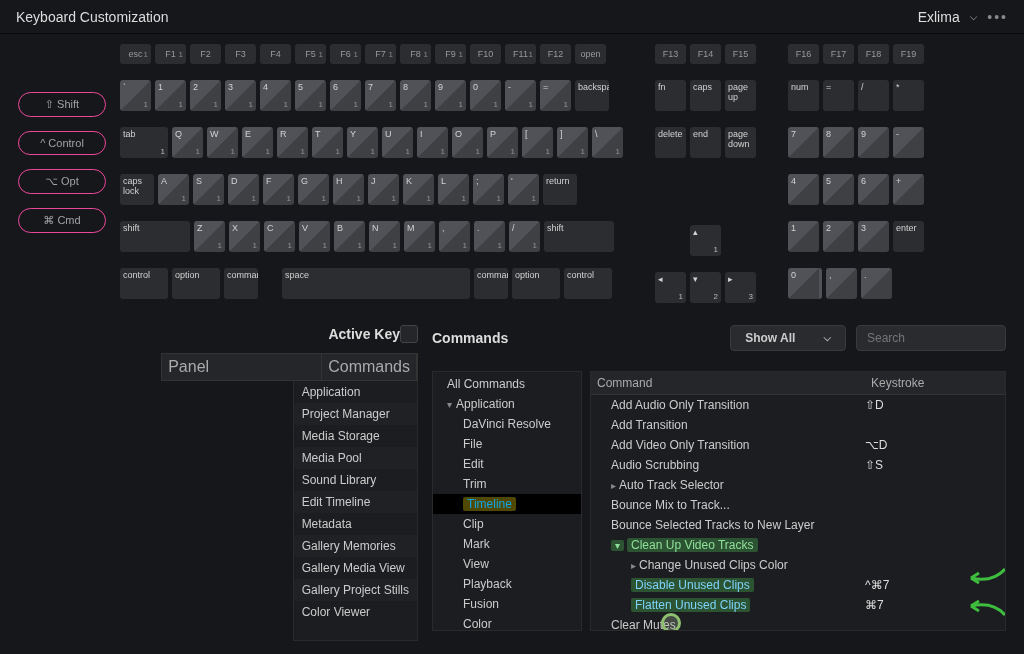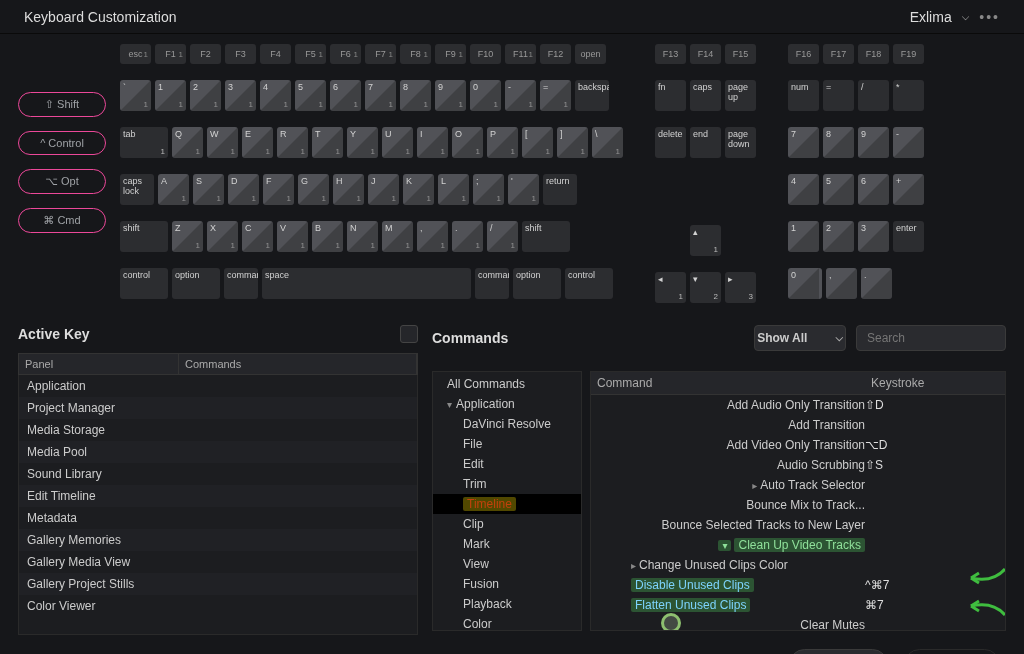--- a/index.html
+++ b/index.html
@@ -7,21 +7,21 @@
     background: #16171a;
     color: #b8b8b8;
     font-family: -apple-system, "Segoe UI", Helvetica, Arial, sans-serif;
     font-size: 12px;
     width: 1024px;
     height: 654px;
     overflow: hidden;
   }
   .titlebar {
     display: flex; justify-content: space-between; align-items: center;
-    height: 34px; padding: 0 24px;
+    height: 34px; padding: 0 16px;
     border-bottom: 1px solid #0a0a0a;
   }
   .titlebar .title { font-size: 14px; color: #ddd; }
   .titlebar .right { display: flex; align-items: center; gap: 10px; font-size: 14px; color: #ddd; }
   .chevron-down { font-size: 10px; color: #aaa; }
   .dots { letter-spacing: 2px; color: #888; }
   .upper {
     display: flex; padding: 10px 18px 18px 18px; gap: 14px;
   }
   .modifiers { display: flex; flex-direction:column; gap: 14px; margin-top: 48px; width: 88px;}
@@ -48,77 +48,77 @@
   .key.fn .fnlabel{font-size:9px;}
   .key.fn .fnnum{position:absolute;right:3px;font-size:8px;color:#888;}
   .key.dark { background:#2c2d30; }
   .key::after{
     content:""; position:absolute; bottom:0; left:0;
     border-style:solid; border-width:0 0 31px 31px;
     border-color: transparent transparent rgba(0,0,0,0.22) transparent;
   }
   .key.nooverlay::after{display:none;}
   .key .sub { position:absolute; bottom:2px; right:3px; font-size:8px; color:#bbb;}
-  .key.w15{width:48px;} .key.w175{width:34px;} .key.w2{width:48px;} .key.space{width:209px;}
+  .key.w15{width:48px;} .key.w175{width:34px;} .key.w2{width:70px;} .key.space{width:188px;margin-left:20px;}
 
   .panels {
     display:flex; gap:14px; padding: 0 18px;
   }
-  .panel-left { flex: 0 0 400px; display:flex; flex-direction:column;}
+  .panel-left { flex: 0 0 400px; display:flex; flex-direction:column;align-items:flex-end;}
   .panel-right { flex:1; display:flex; flex-direction:column;}
   .panel-header {
     display:flex; align-items:center; justify-content:space-between;
     color:#ddd; font-size:14px; padding: 4px 0 10px 0; font-weight:600;
   }
   .checkbox-empty{ width:18px;height:18px;border:1px solid #444;border-radius:3px;background:#25262a; }
   .table-head {
-    display:flex; background:#25262a; color:#aaa; font-size:11px;
+    display:flex; background:#25262a; color:#aaa; font-size:16px;
     border:1px solid #333;
   }
   .table-head > div { padding:4px 6px; border-right:1px solid #333; }
   .col-panel{flex:0 0 160px;} .col-commands{flex:1;}
   .list {
     border:1px solid #2a2a2a; border-top:none; background:#1c1d20;
     height: 260px; overflow:hidden;
   }
   .list .row{ padding:4px 8px; color:#ccc; font-size:12px;}
   .list .row:nth-child(even){background:#202125;}
 
   .commands-top{ display:flex; justify-content:space-between; align-items:center; }
   .showall{
-    background:#2a2b2f; color:#ccc; padding:5px 2px; border:1px solid #3a3a3a;
+    background:#2a2b2f; color:#ccc; padding:5px 14px; border:1px solid #3a3a3a;
     border-radius:4px; display:flex; gap:28px; align-items:center; font-size:12px;
   }
   .search{
     background:#2a2b2f; border:1px solid #3a3a3a; border-radius:4px;
     padding:5px 10px; width:150px; color:#ccc; font-size:12px;
   }
   .cmd-body{ display:flex; gap:8px; margin-top:10px;}
   .cmd-tree{
     flex:0 0 150px; background:#1c1d20; border:1px solid #2a2a2a; height:260px;
     font-size:12px; color:#ccc; padding-top:2px; overflow:hidden;
   }
   .cmd-tree .tnode{ padding:3px 6px 3px 14px; }
   .cmd-tree .tnode.child{ padding-left:30px;}
   .cmd-tree .tnode.sel{ background:#000; }
   .cmd-tree .tnode.sel span.hl{
-    background: rgba(180,160,0,0.45); color:#c2410c; padding:0 4px; border-radius:2px;
+    background: rgba(180,160,0,0.45); color:#0ea5e9; padding:0 4px; border-radius:2px;
   }
   .cmd-tree .disc{color:#888;margin-right:4px;font-size:10px;}
 
   .cmd-list{
     flex:1; background:#1c1d20; border:1px solid #2a2a2a; height:260px; overflow:hidden;
   }
   .cmd-list .head{ display:flex; background:#25262a; color:#aaa; font-size:12px; border-bottom:1px solid #333;}
   .cmd-list .head>div{padding:4px 6px;}
   .col-cmd{flex:1;} .col-ks{flex:0 0 140px;}
   .cmd-row{ display:flex; padding:3px 0; font-size:12px; color:#ccc; position:relative;}
   .cmd-row .cmdname{flex:1;}
   .cmd-row .ks{ flex:0 0 140px; color:#ddd;}
-  .cmd-row.lvl1 .cmdname{padding-left:20px;text-align:right;}
+  .cmd-row.lvl1 .cmdname{padding-left:20px;}
   .cmd-row.lvl2 .cmdname{padding-left:40px;}
   .cmd-row.heading .cmdname{ color:#a0a020; }
   .cmd-row.heading.green .cmdname span{
     background: rgba(60,140,70,0.5); color:#8fe09a; padding:0 4px; border-radius:2px;
   }
   .cmd-row.green .cmdname span{
     background: rgba(60,140,70,0.5); color:#7dd3fc; padding:0 4px; border-radius:2px;
   }
   .disc2{color:#888;margin-right:3px;font-size:10px;}
   .circle-overlay{
@@ -392,22 +392,22 @@
           <div class="tnode">All Commands</div>
           <div class="tnode"><span class="disc">▾</span>Application</div>
           <div class="tnode child">DaVinci Resolve</div>
           <div class="tnode child">File</div>
           <div class="tnode child">Edit</div>
           <div class="tnode child">Trim</div>
           <div class="tnode child sel"><span class="hl">Timeline</span></div>
           <div class="tnode child">Clip</div>
           <div class="tnode child">Mark</div>
           <div class="tnode child">View</div>
+          <div class="tnode child">Playback</div>
           <div class="tnode child">Fusion</div>
-          <div class="tnode child">Playback</div>
           <div class="tnode child">Color</div>
         </div>
       <div class="cmd-list">
         <div class="head">
           <div class="col-cmd">Command</div>
           <div class="col-ks">Keystroke</div>
         </div>
         <div id="cmd-rows" style="position:relative;">
             <div class="cmd-row lvl1">
               <div class="cmdname">Add Audio Only Transition</div>

